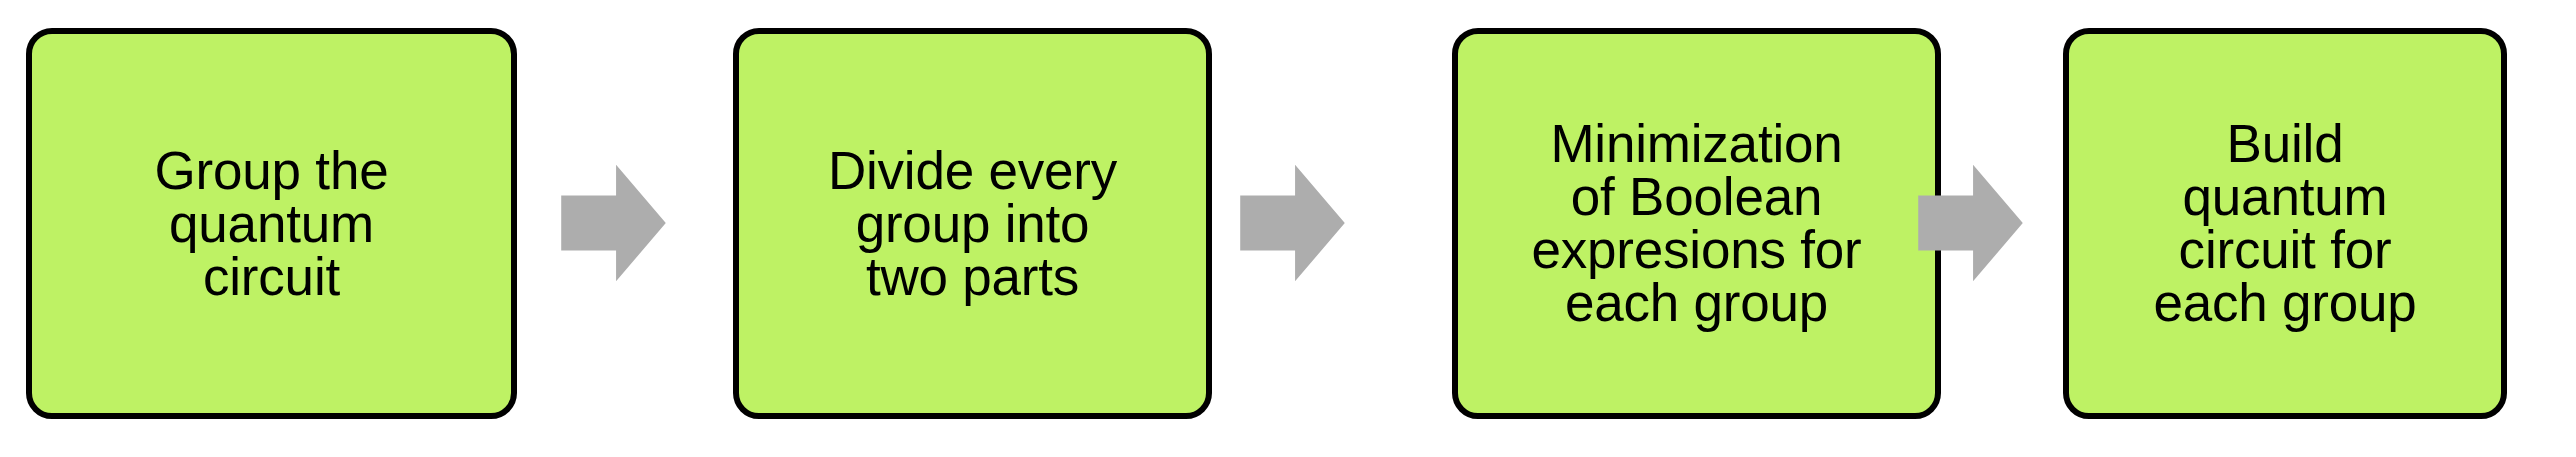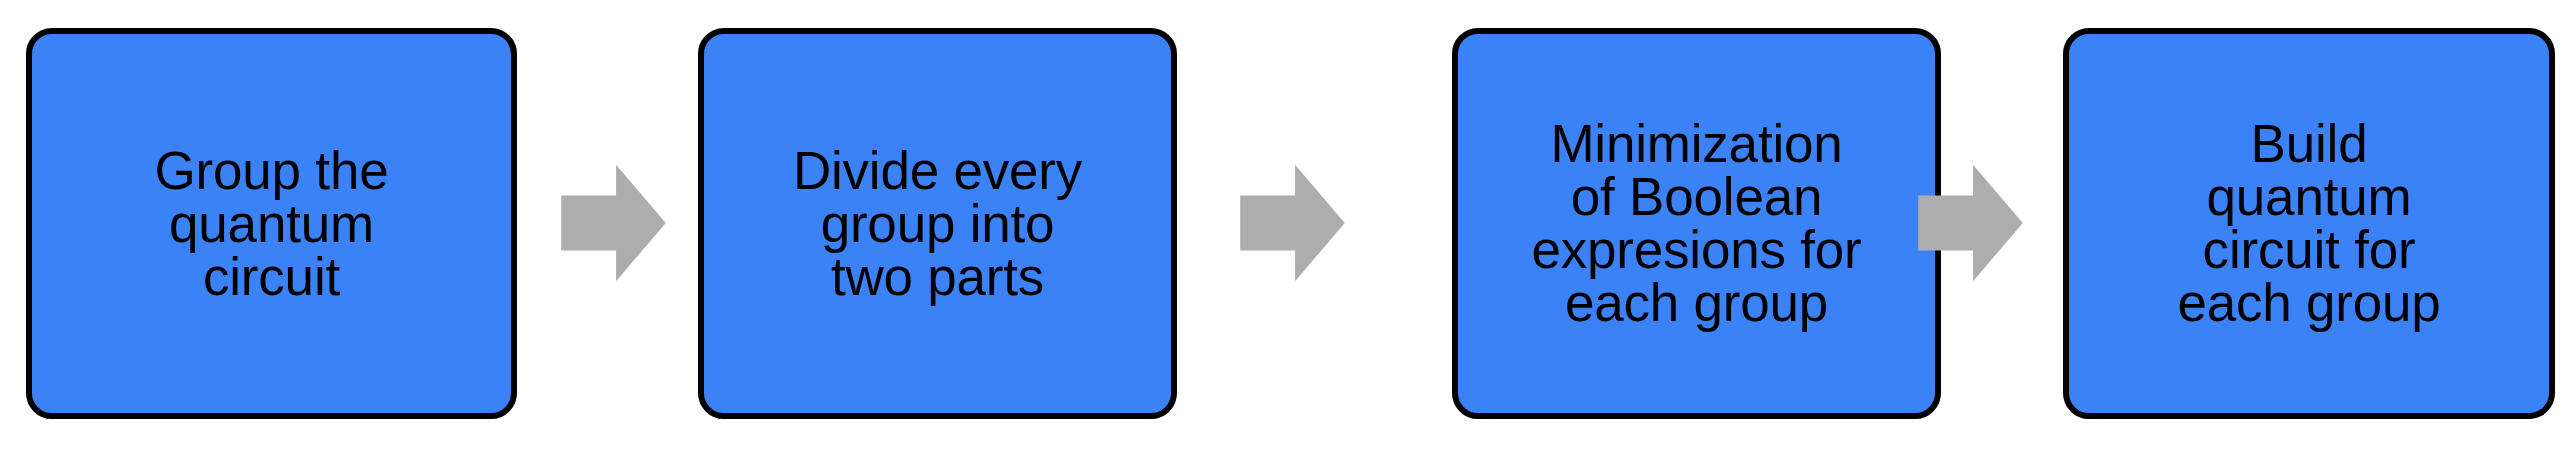--- a/index.html
+++ b/index.html
@@ -19,42 +19,42 @@
     height: 458px;
     background: #ffffff;
   }
   .flow-step {
     position: absolute;
     top: 27.5px;
     height: 391px;
     box-sizing: border-box;
     border: 6.9px solid #000000;
     border-radius: 26px;
-    background: #3b82f6;
+    background: #bef264;
     display: flex;
     align-items: center;
     justify-content: center;
   }
   .step-label {
     display: block;
     width: 100%;
     text-align: center;
     color: #000000;
     font-family: "Liberation Sans", sans-serif;
     font-size: 53px;
     line-height: 1.00;
     letter-spacing: -0.2px;
     white-space: pre-line;
     padding: 0 8.6px;
     box-sizing: border-box;
   }
   .step-1 { left: 26px;   width: 491px; }
-  .step-2 { left: 698px;  width: 479px; }
+  .step-2 { left: 733px;  width: 479px; }
   .step-3 { left: 1452px; width: 489px; }
-  .step-4 { left: 2063px; width: 492px; }
+  .step-4 { left: 2063px; width: 444px; }
 
   .flow-arrow {
     position: absolute;
     top: 163px;
     width: 105px;
     height: 120px;
   }
   .flow-arrow svg { display: block; width: 105px; height: 120px; }
   .arrow-1 { left: 561px; }
   .arrow-2 { left: 1240px; }

